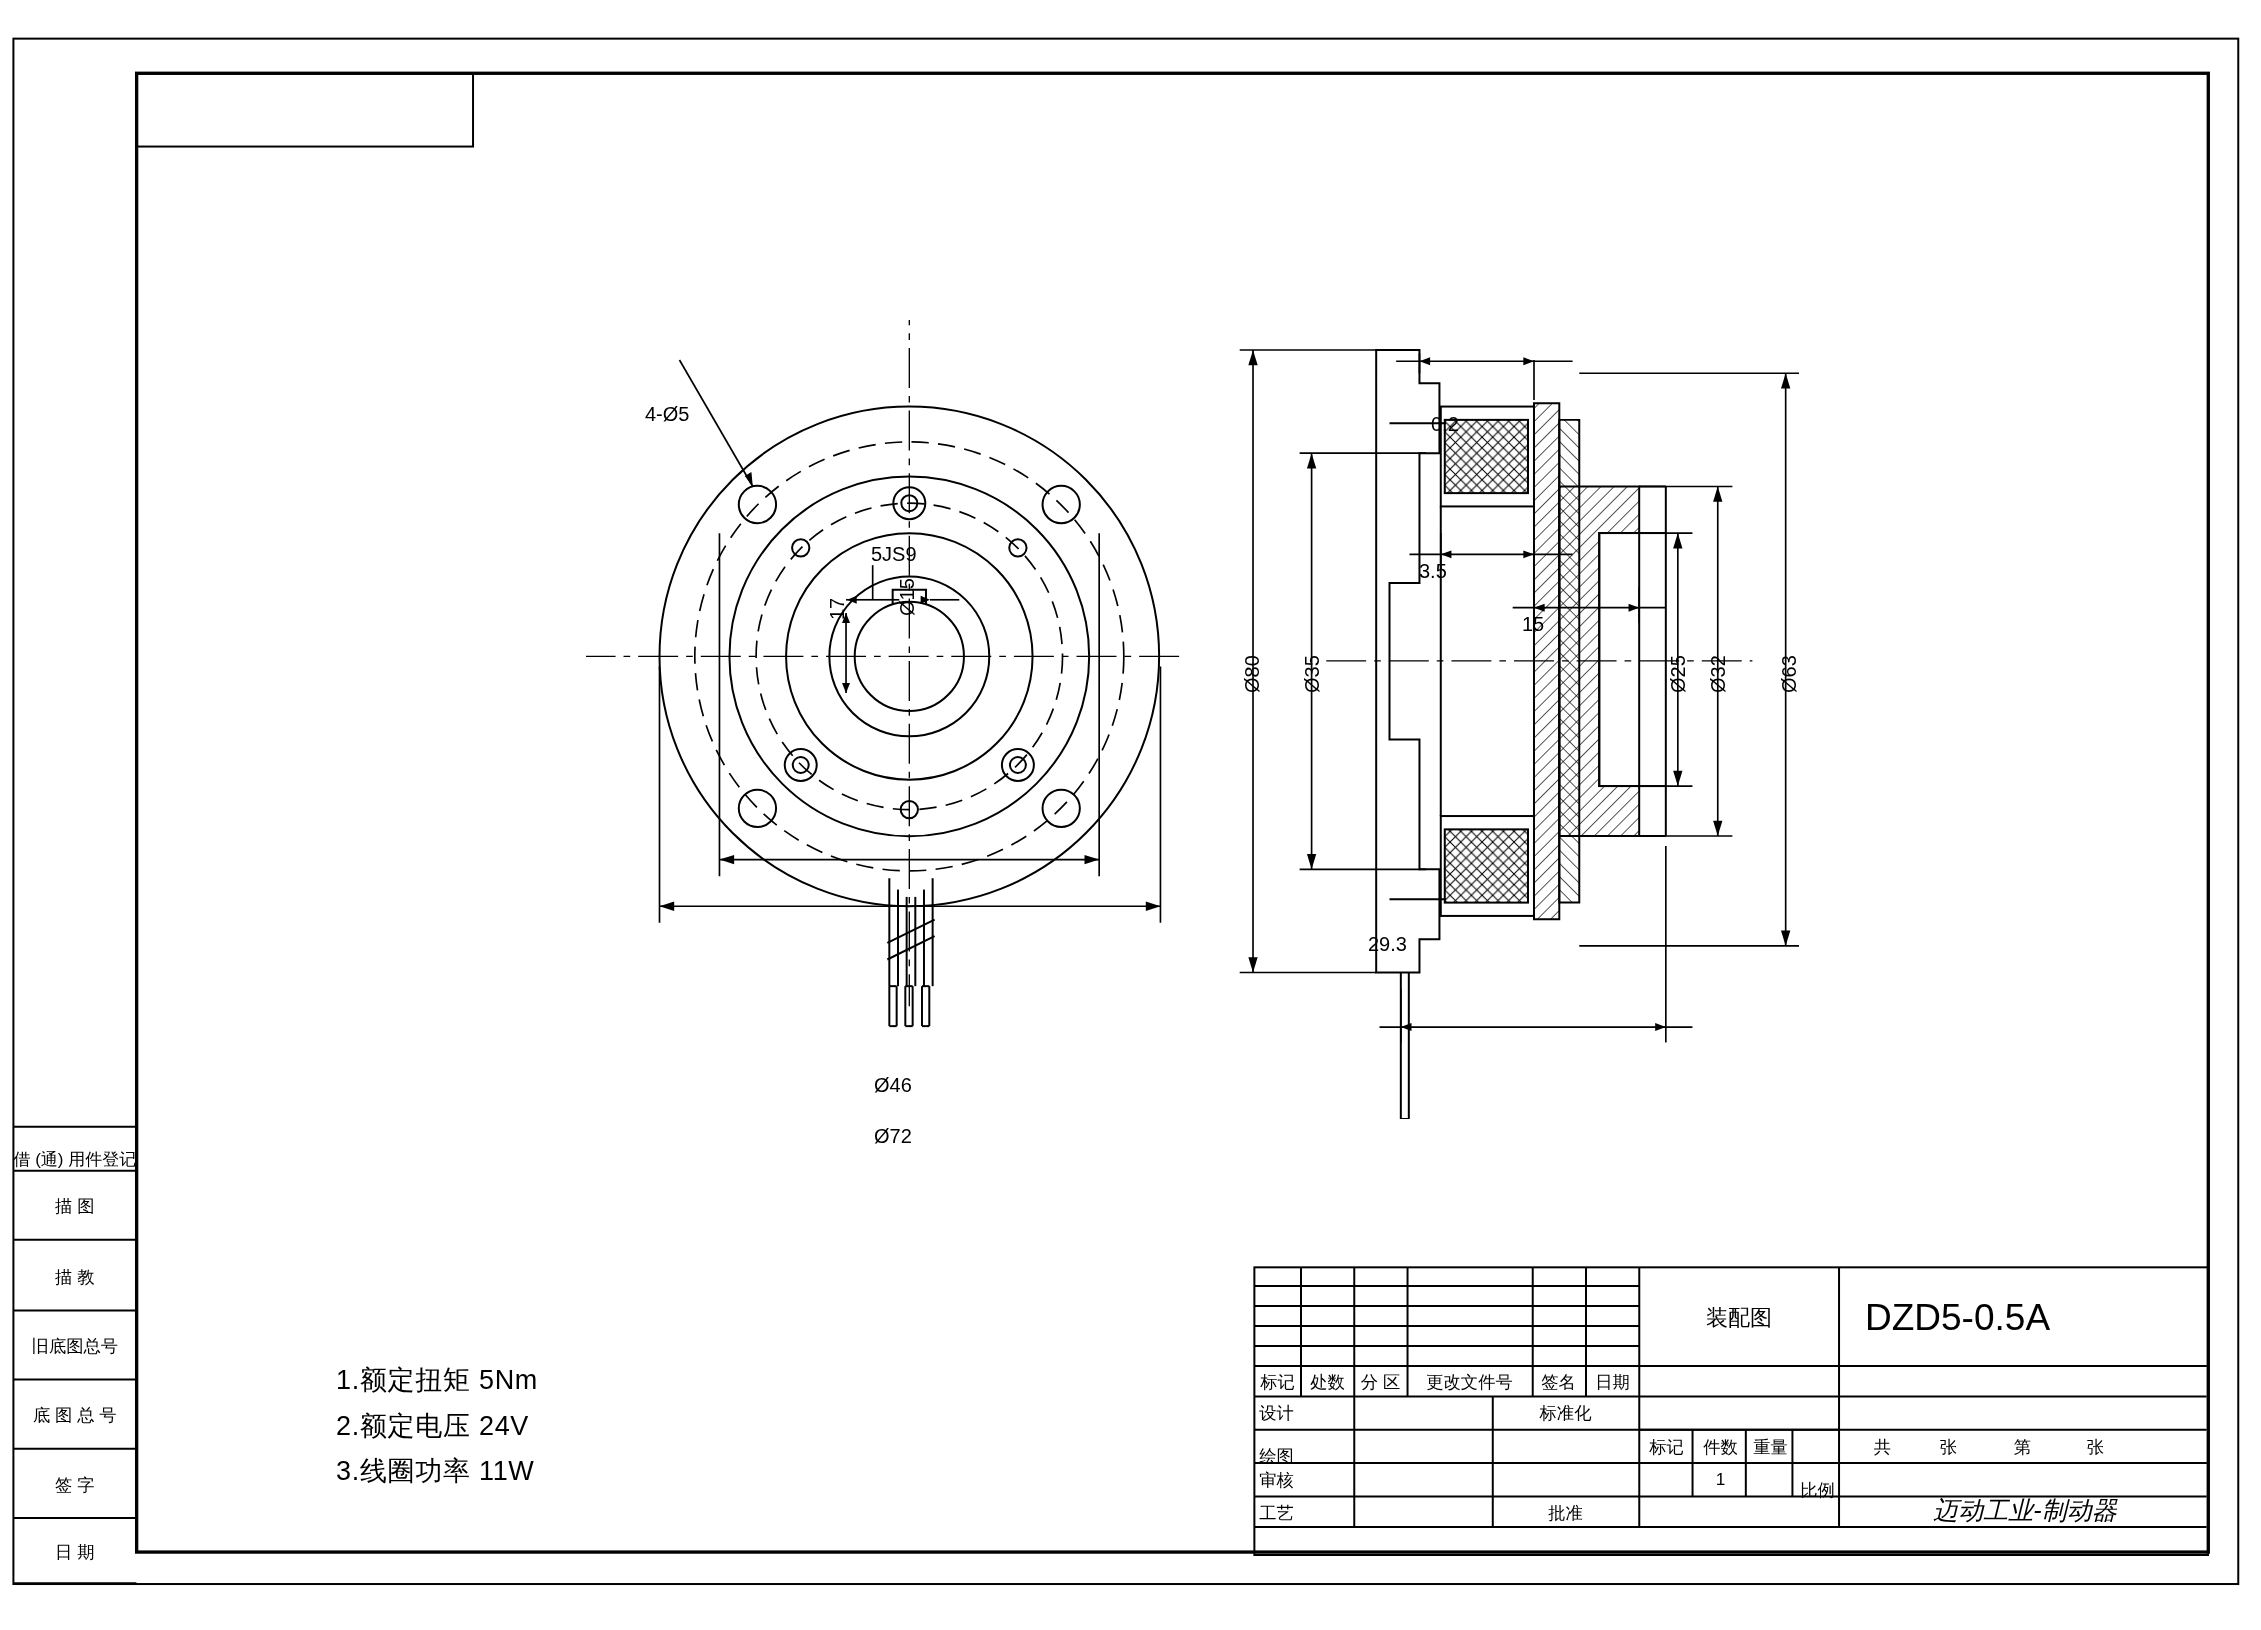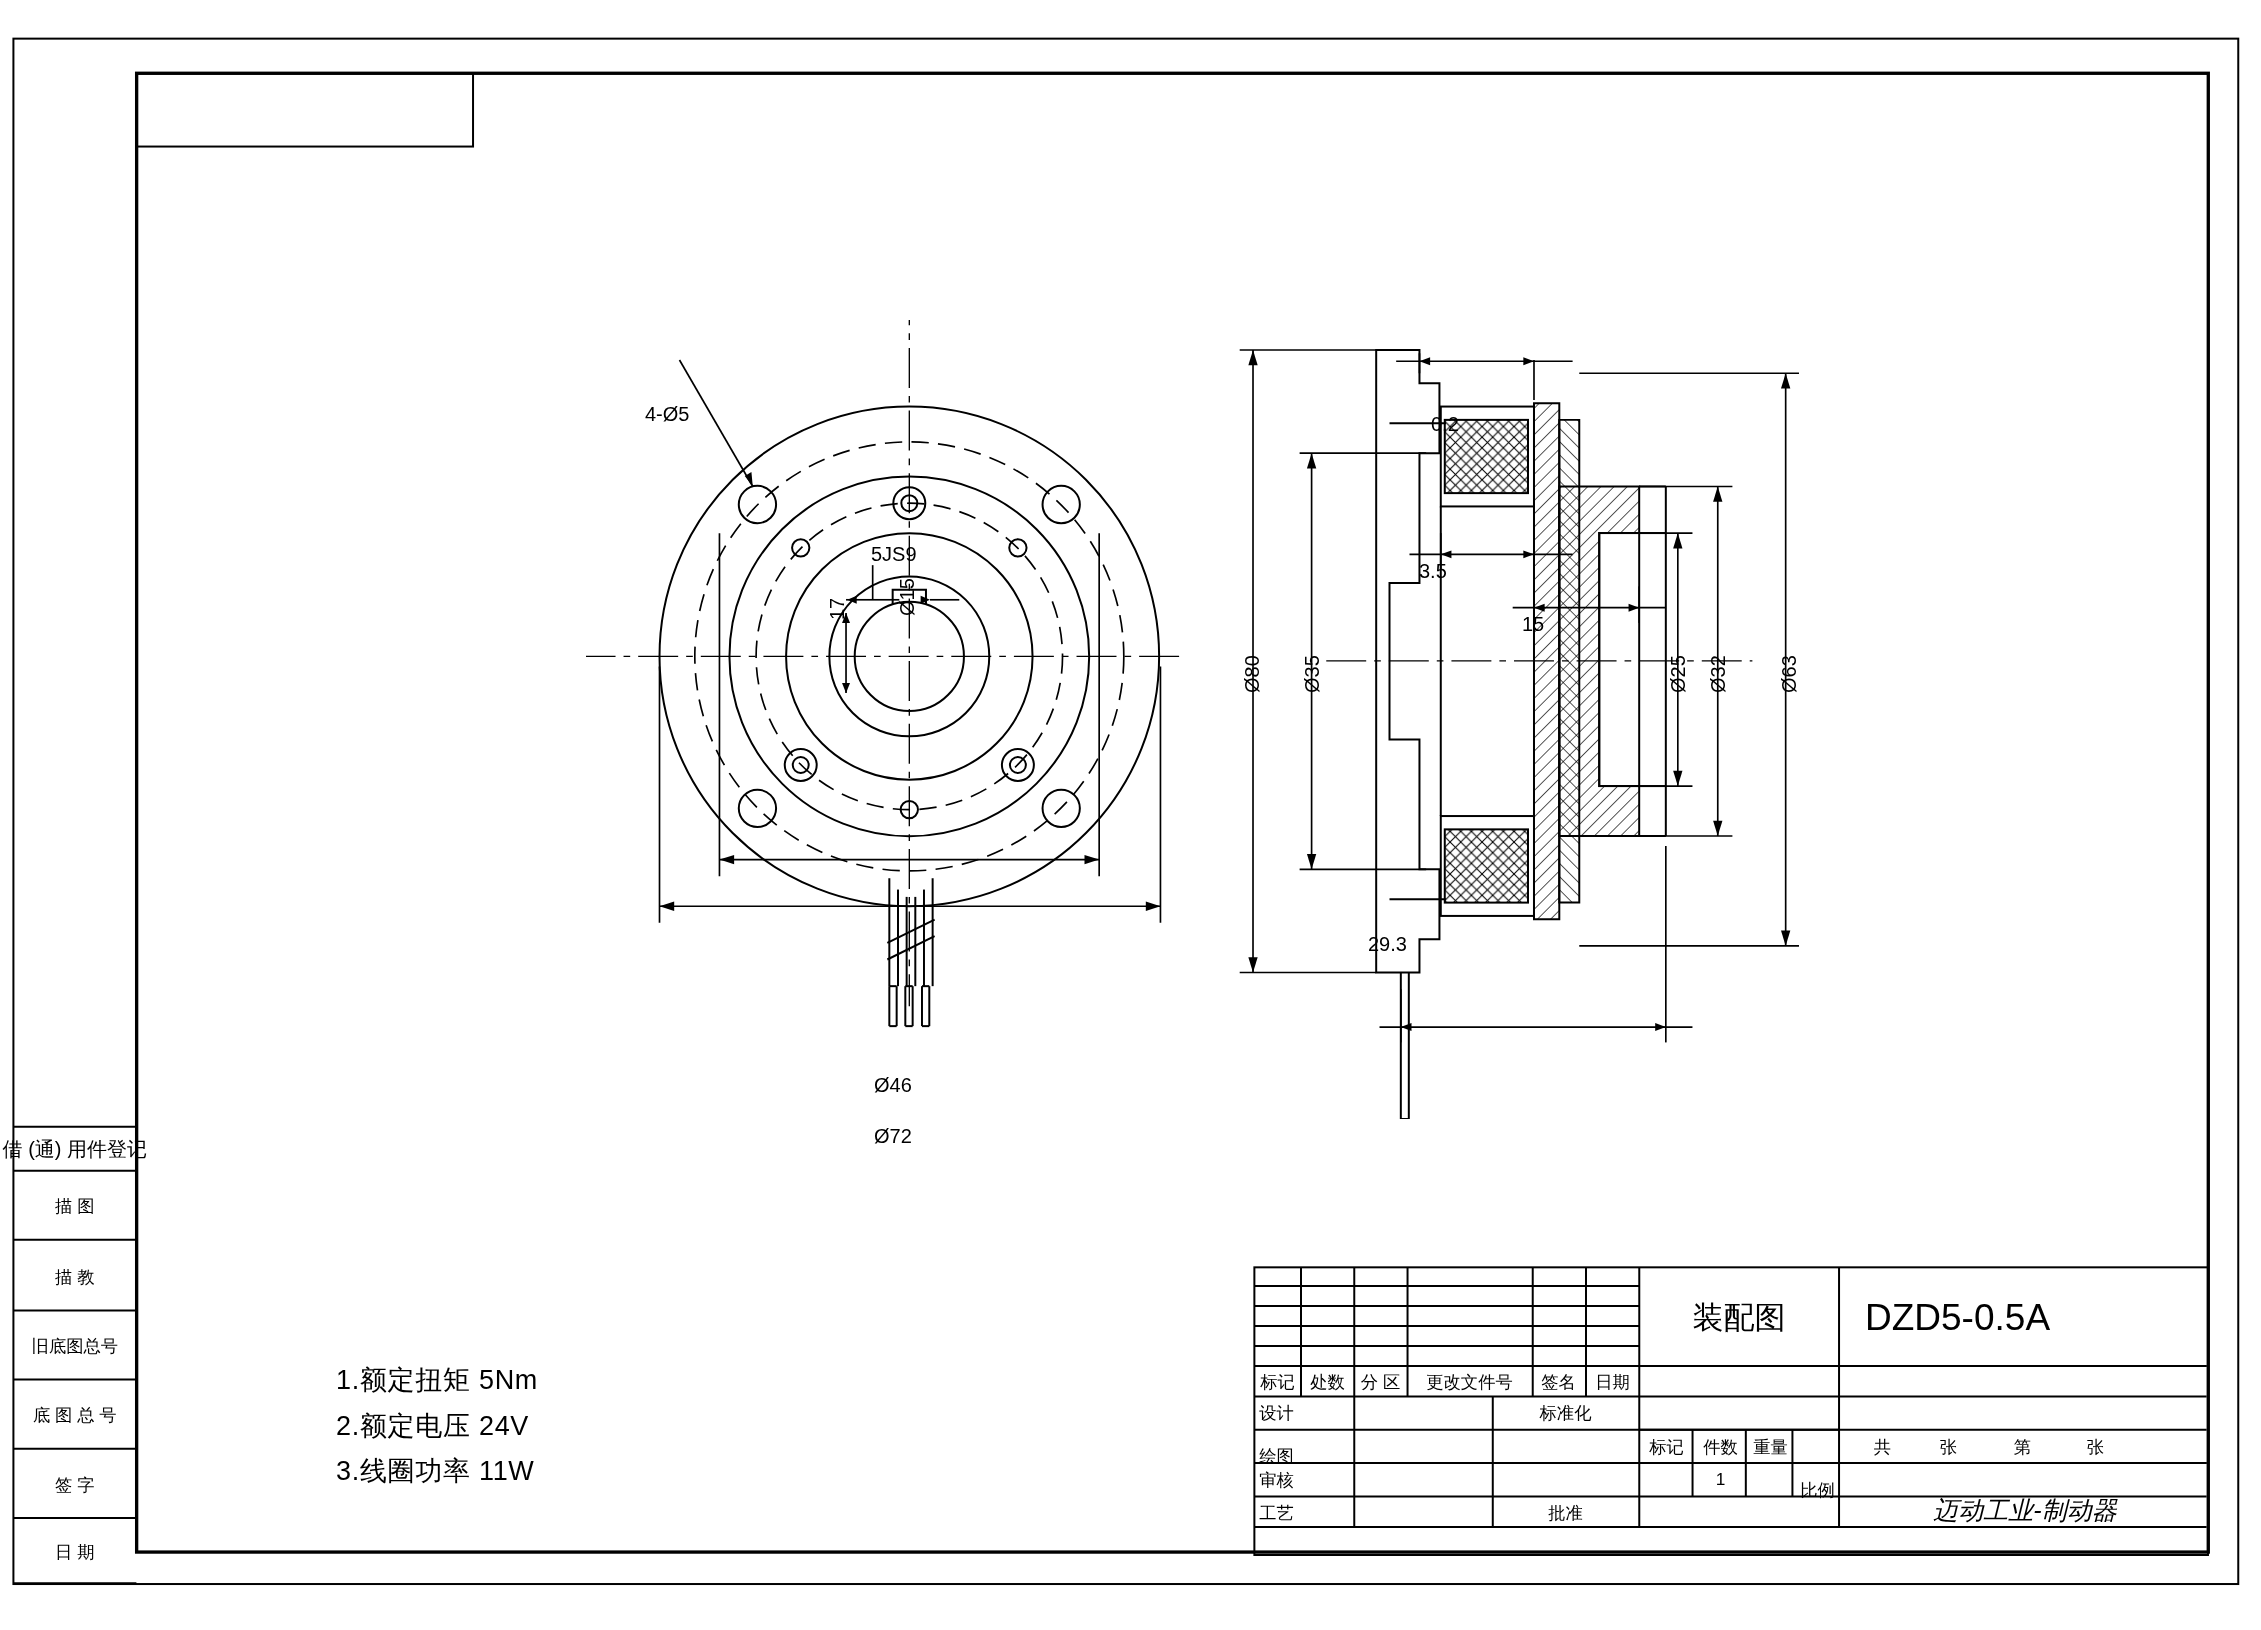--- a/index.html
+++ b/index.html
@@ -6,21 +6,21 @@
   body{font-family:"Liberation Sans", sans-serif;color:#000;}
   #sheet{position:relative;width:2261px;height:1630px;background:#fff;overflow:hidden;}
   .abs{position:absolute;}
   svg{display:block;}
   .txt{position:absolute;white-space:nowrap;font-family:"Liberation Sans", sans-serif;color:#000;}
   .dimtxt{font-size:20px;}
   .noteline{font-size:27px;letter-spacing:0.7px;}
   .tbcell{position:absolute;display:flex;align-items:center;justify-content:center;font-size:17.3px;white-space:nowrap;}
   .tbcell.left{justify-content:flex-start;padding-left:5.3px;}
   .sidecell{position:absolute;display:flex;align-items:center;justify-content:center;font-size:17.3px;white-space:nowrap;}
-  .big{font-size:31px;}
+  .big{font-size:22px;}
 </style>
 </head>
 <body>
 
 <div id="sheet">
 
   <svg class="abs" style="left:0;top:0;" width="2261" height="1630" viewBox="0 0 3394 2447">
     <rect x="20" y="58" width="3340" height="2320" fill="none" stroke="#000" stroke-width="3"></rect>
     <rect x="205" y="110" width="3110" height="2220" fill="none" stroke="#000" stroke-width="5"></rect>
 
@@ -32,21 +32,21 @@
       <line x1="20" y1="1692" x2="205" y2="1692"></line>
       <line x1="20" y1="1758" x2="205" y2="1758"></line>
       <line x1="20" y1="1862" x2="205" y2="1862"></line>
       <line x1="20" y1="1968" x2="205" y2="1968"></line>
       <line x1="20" y1="2072" x2="205" y2="2072"></line>
       <line x1="20" y1="2176" x2="205" y2="2176"></line>
       <line x1="20" y1="2280" x2="205" y2="2280"></line>
       <line x1="20" y1="2378" x2="205" y2="2378"></line>
     </g>
   </svg>
-  <div class="sidecell" style="left:13.3px;top:1127px;width:123px;height:44px;font-size:20px;">
+  <div class="sidecell" style="left:13.3px;top:1127px;width:123px;height:44px;font-size:17px;align-items:flex-end;">
       <span>借 (通) 用件登记</span>
     </div>
   <div class="sidecell" style="left:13.3px;top:1171px;width:123px;height:69px;">
       <span>描        图</span>
     </div>
   <div class="sidecell" style="left:13.3px;top:1241px;width:123px;height:71px;">
       <span>描        教</span>
     </div>
   <div class="sidecell" style="left:13.3px;top:1311px;width:123px;height:69px;">
       <span>旧底图总号</span>

